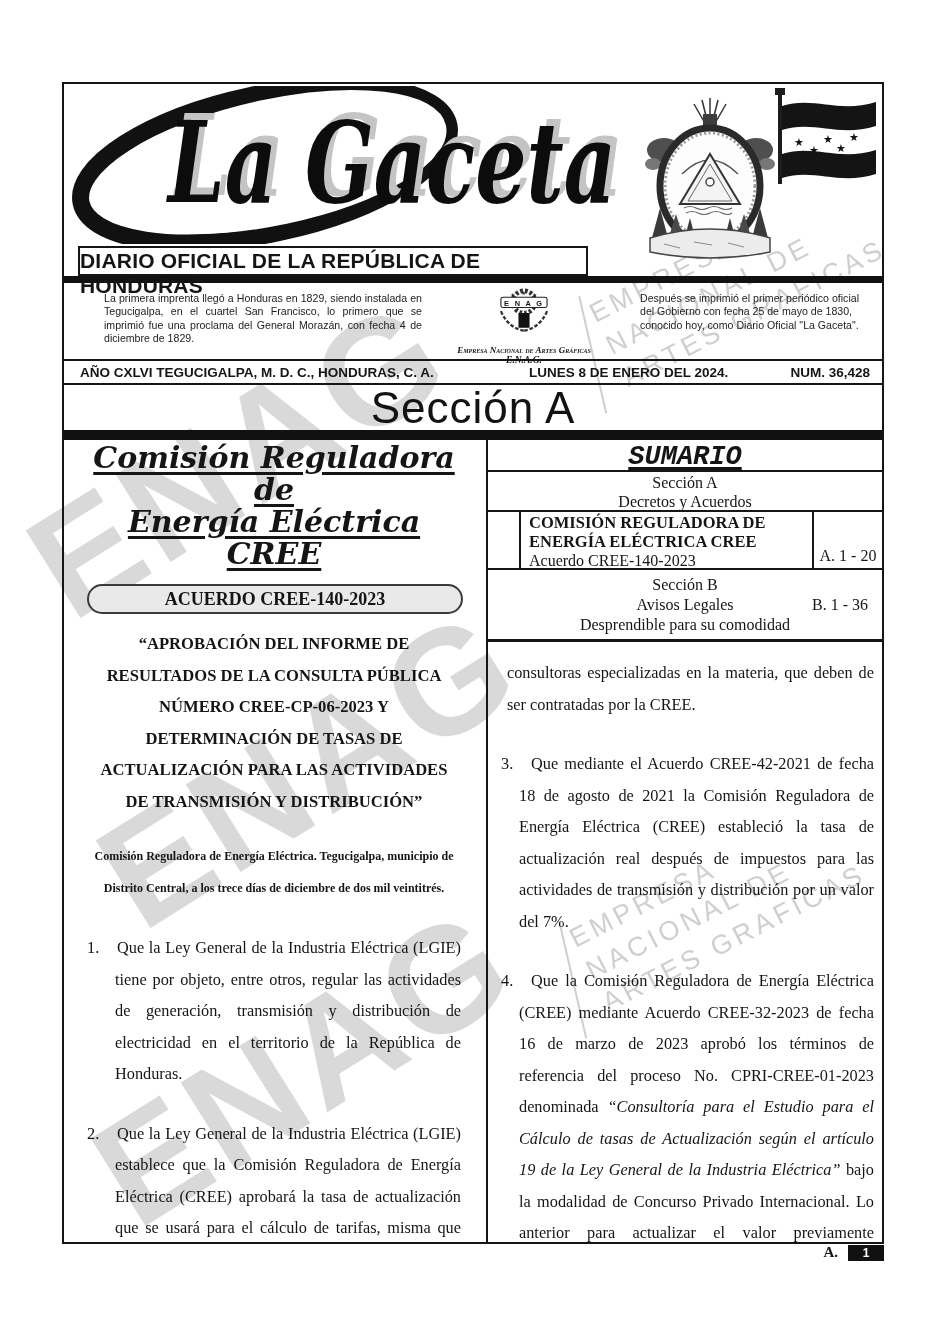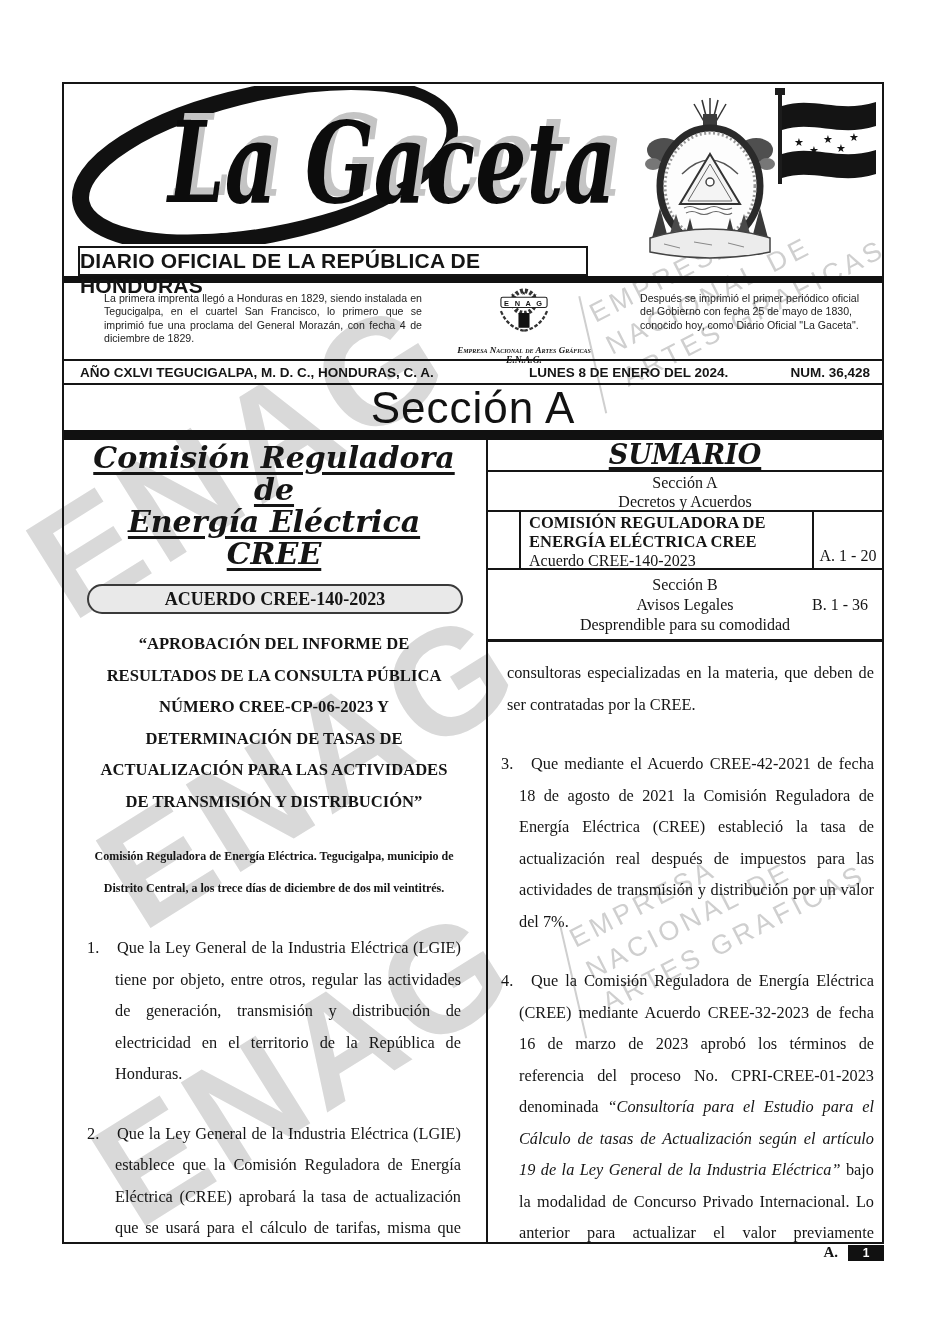--- a/index.html
+++ b/index.html
@@ -61,21 +61,21 @@
   .item{margin:28px 0 0;font-size:16.3px;line-height:31.5px;text-align:justify;padding-left:28px;}
   .item .num{float:left;margin-left:-28px;width:30px;text-align:left;}
   .col-right .item{padding-left:18px;}
   .col-right .item .num{margin-left:-18px;width:30px;}
   .cont{margin:15px 0 0;font-size:16.3px;line-height:31.5px;text-align:justify;padding-left:6px;}
   .it{font-style:italic;}
   
   .sumario{height:202px;border-bottom:3px solid #151515;box-sizing:border-box;margin:0 -8px 0 -13px;}
   .sum-title{height:32px;border-bottom:2px solid #151515;box-sizing:border-box;text-align:center;
              font-family:"DejaVu Serif",serif;font-style:italic;font-weight:bold;font-size:27px;line-height:29px;}
-  .sum-title span{text-decoration:underline;text-decoration-thickness:2.5px;text-underline-offset:3px;}
+  .sum-title span{text-decoration:underline;text-decoration-thickness:2.5px;text-underline-offset:3px;font-family:Liberation Mono, monospace;}
   .sum-seca{height:40px;border-bottom:2px solid #151515;box-sizing:border-box;text-align:center;
             font-size:16px;line-height:19px;padding-top:1px;}
   .sum-entry{height:58px;border-bottom:2px solid #151515;box-sizing:border-box;display:flex;}
   .sum-sp{width:31px;border-right:2px solid #151515;}
   .sum-main{flex:1;padding:2px 6px 0 8px;}
   .sum-org{font-weight:bold;font-size:16.5px;line-height:18.5px;margin:0;}
   .sum-doc{font-size:16px;line-height:18px;margin:1px 0 0;}
   .sum-pages{width:70px;border-left:2px solid #151515;display:flex;align-items:flex-end;
              justify-content:center;font-size:16px;padding-bottom:3px;box-sizing:border-box;}
   .sum-secb{position:relative;text-align:center;font-size:16px;line-height:20px;padding-top:5px;}

